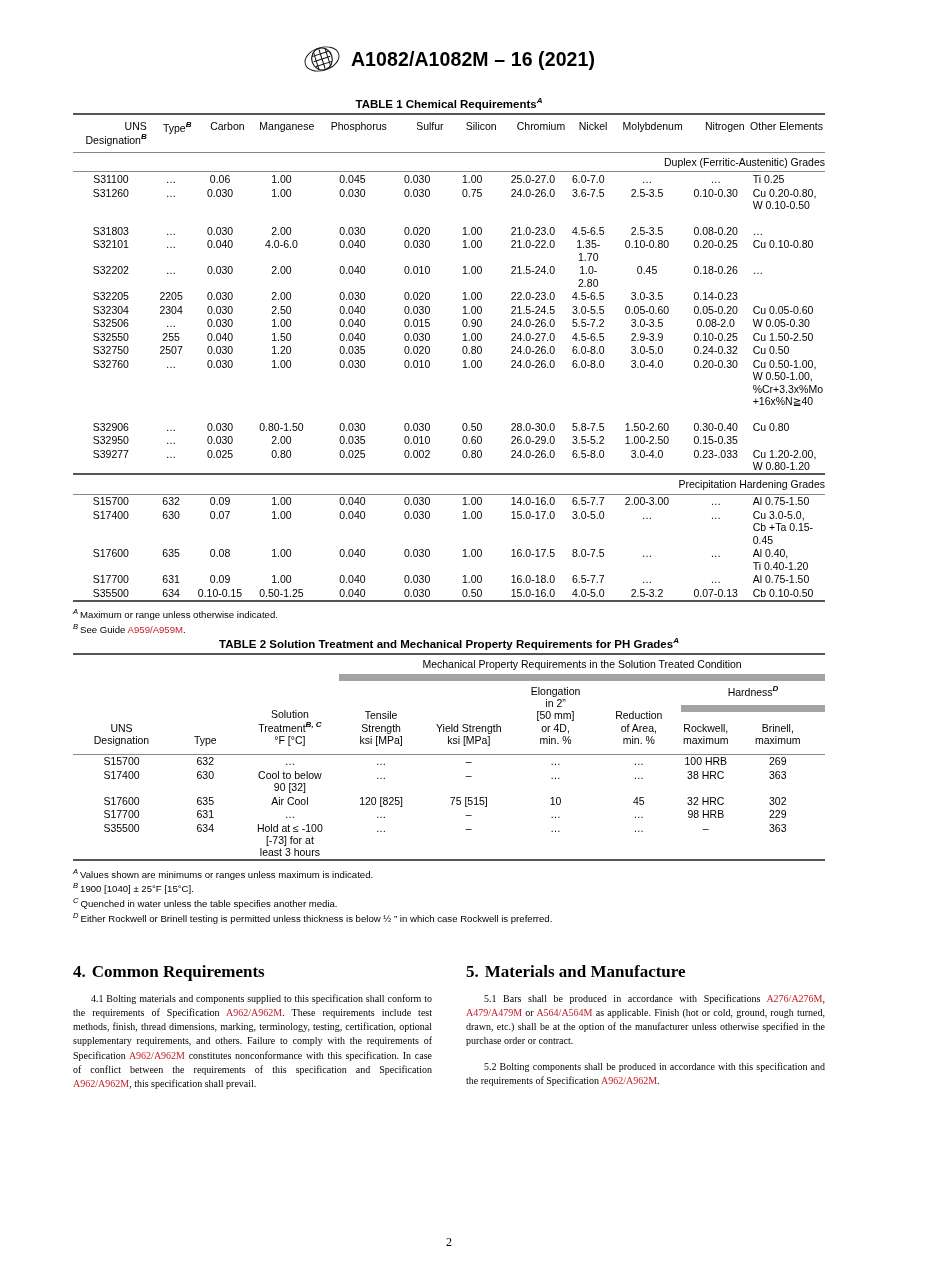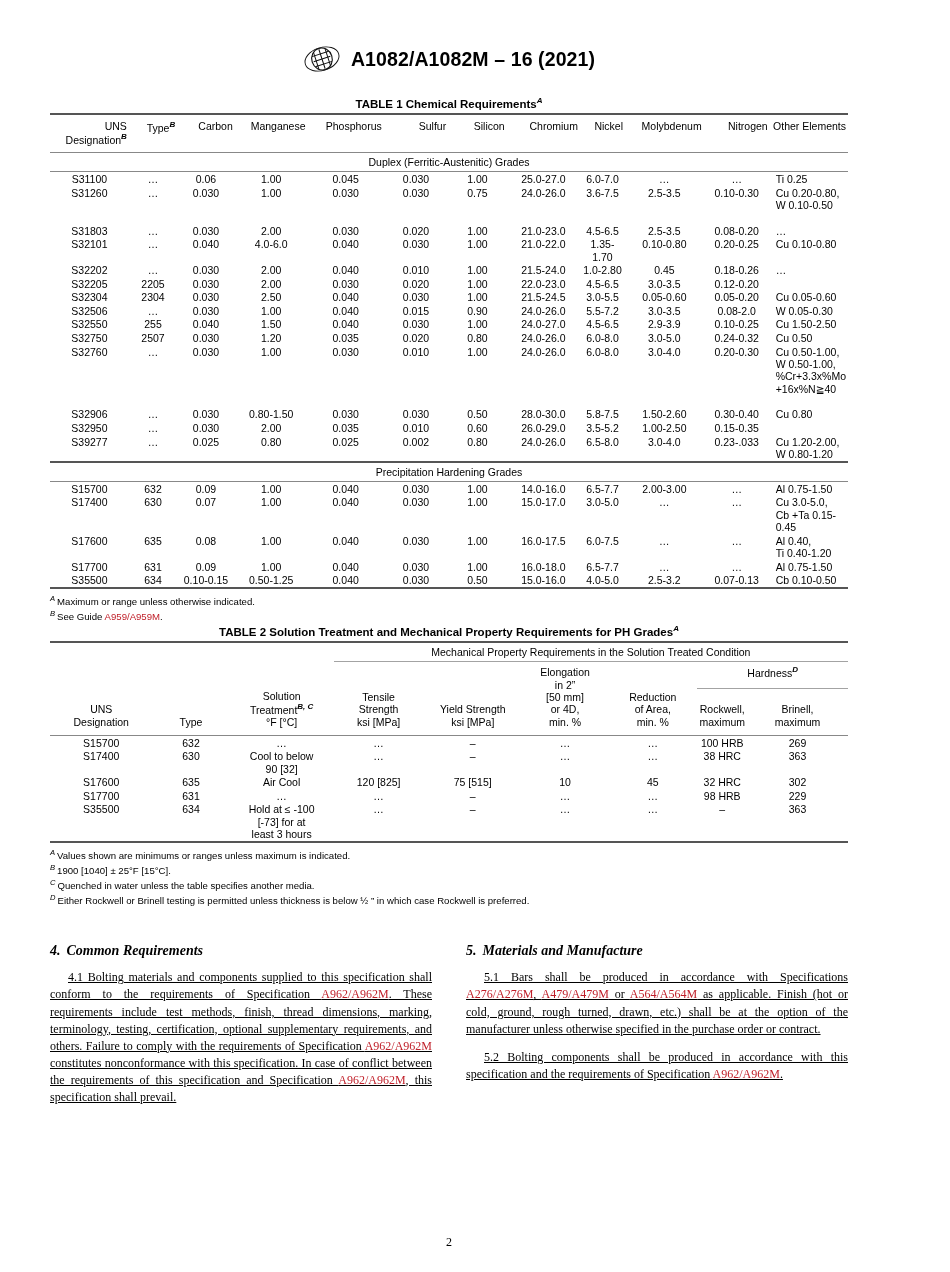--- a/index.html
+++ b/index.html
@@ -13,21 +13,21 @@
     font-family: "Liberation Sans", sans-serif;
     color: #000000;
     position: relative;
     overflow: hidden;
   }
   .page {
     width: 898px;
     height: 1272px;
     position: relative;
     box-sizing: border-box;
-    padding: 0 50px;
+    padding: 0 73px;
     border-radius: 19px;
   }
 
   
   .doc-header {
     display: flex;
     align-items: center;
     justify-content: center;
     gap: 10px;
     padding-top: 42px;
@@ -89,21 +89,21 @@
   .t1 colgroup col.c-mo    { width: 82px; }
   .t1 colgroup col.c-n     { width: 70px; }
   .t1 colgroup col.c-oth   { width: auto; }
 
   .t1 thead td {
     text-align: right;
     padding: 5px 2px 6px 2px;
     font-size: 10.5px;
   }
   .t1 td.grp {
-    text-align: center;
+    text-align: right;
     padding: 3px 0 3px 0;
     font-size: 10.5px;
   }
   .t1 tbody td {
     padding: 0.6px 2px;
     white-space: pre-line;
   }
   .t1 td.c-uns-d  { text-align: center; }
   .t1 td.c-type-d { text-align: center; }
   .t1 td.num      { text-align: center; }
@@ -128,21 +128,21 @@
     white-space: pre-line;
   }
   .t2 td.hd {
     padding: 4px 2px 7px 2px;
     vertical-align: bottom;
   }
   .t2 td.spanhd {
     padding: 3px 2px 3px 2px;
   }
   .t2 tbody td { padding: 0.6px 2px; }
-  .u-line { border-bottom: 1px solid #a3a3a3; }
+  .u-line { border-bottom: 7px solid #a3a3a3; }
   .t-line { border-top: 1px solid #888; }
 
   
   .footnotes {
     font-size: 9.6px;
     line-height: 1.42;
     margin-top: 4px;
     color: #000;
   }
   .footnotes div { white-space: nowrap; }
@@ -158,37 +158,35 @@
 
   
   .body-cols {
     display: flex;
     gap: 34px;
     margin-top: 36px;
     font-family: "Liberation Serif", serif;
   }
   .body-col { width: 408px; }
   .sec-head {
-    font-size: 14px;
+    font-size: 17px;
     font-weight: bold;
     font-family: "Liberation Serif", serif;
     margin-bottom: 10px;
-    font-style: italic;
   }
   .sec-head .num { margin-right: 6px; }
   p.para {
-    font-size: 12px;
+    font-size: 10px;
     line-height: 1.42;
     text-align: justify;
     text-indent: 18px;
     margin: 0 0 11px 0;
     font-family: "Liberation Serif", serif;
     -webkit-hyphens: manual;
     hyphens: manual;
-    text-decoration: underline;
   }
 
   .page-num {
     position: absolute;
     bottom: 22px;
     left: 0;
     width: 100%;
     text-align: center;
     font-size: 12px;
     font-family: "Liberation Serif", serif;
@@ -330,21 +328,21 @@
             <td class="c-uns-d">S32205</td>
             <td class="c-type-d">2205</td>
             <td class="num">0.030</td>
             <td class="num">2.00</td>
             <td class="num">0.030</td>
             <td class="num">0.020</td>
             <td class="num">1.00</td>
             <td class="num">22.0-23.0</td>
             <td class="num">4.5-6.5</td>
             <td class="num">3.0-3.5</td>
-            <td class="num">0.12-0.20</td>
+            <td class="num">0.14-0.23</td>
             <td class="oth"></td>
           </tr>
           <tr>
             <td class="c-uns-d">S32304</td>
             <td class="c-type-d">2304</td>
             <td class="num">0.030</td>
             <td class="num">2.50</td>
             <td class="num">0.040</td>
             <td class="num">0.030</td>
             <td class="num">1.00</td>
@@ -493,21 +491,21 @@
           </tr>
           <tr>
             <td class="c-uns-d">S17600</td>
             <td class="c-type-d">635</td>
             <td class="num">0.08</td>
             <td class="num">1.00</td>
             <td class="num">0.040</td>
             <td class="num">0.030</td>
             <td class="num">1.00</td>
             <td class="num">16.0-17.5</td>
-            <td class="num">6.0-7.5</td>
+            <td class="num">8.0-7.5</td>
             <td class="num">…</td>
             <td class="num">…</td>
             <td class="oth">Al 0.40,
 Ti 0.40-1.20</td>
           </tr>
           <tr>
             <td class="c-uns-d">S17700</td>
             <td class="c-type-d">631</td>
             <td class="num">0.09</td>
             <td class="num">1.00</td>

